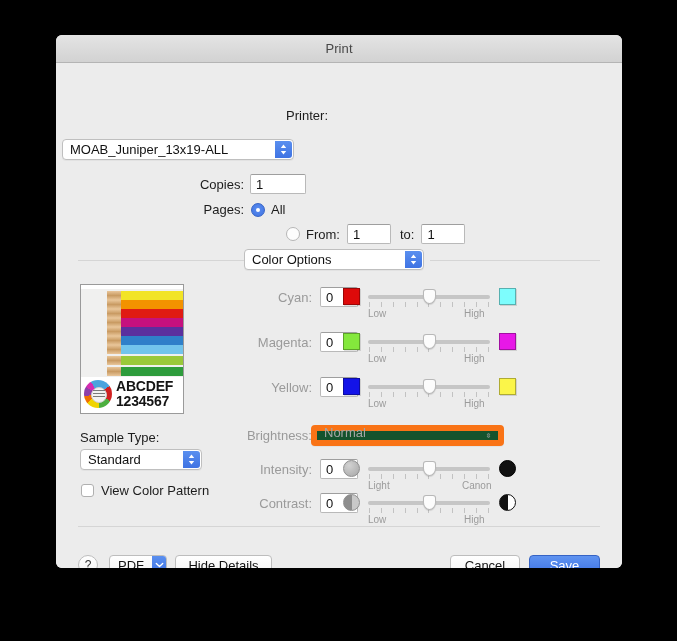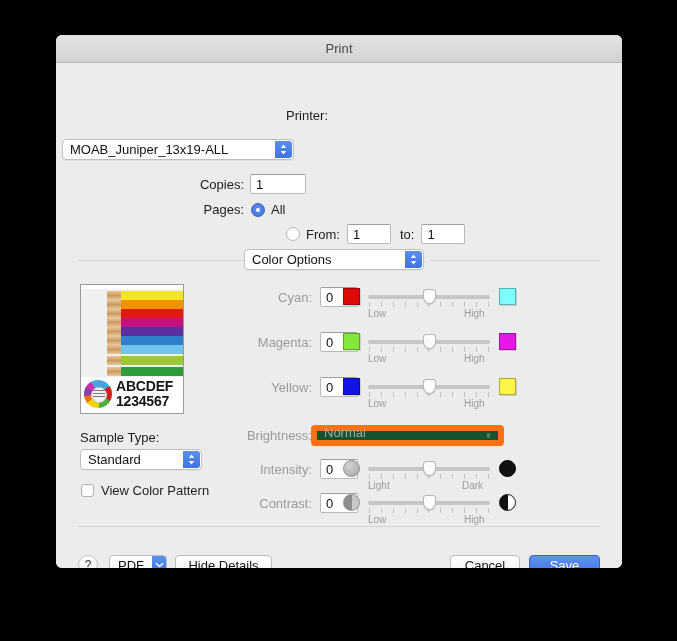--- a/index.html
+++ b/index.html
@@ -578,21 +578,21 @@
             <i></i>
             <i></i>
             <i></i>
             <i></i>
             <i></i>
             <i></i>
             <i></i>
         </div>
         <div class="knob" style="left:367px;top:2px;"></div>
         <div class="endlabel" style="left:312px;top:21px;">Light</div>
-        <div class="endlabel" style="left:406px;top:21px;">Dark</div>
+        <div class="endlabel" style="left:406px;top:21px;">Canon</div>
         <div class="endcircle" style="left:443px;top:1px;background:#111111;border:1px solid #000;"></div>
       </div>
 
       <div class="slider-row" style="left:0;top:430px;width:460px;">
         <div class="field-label dim" style="position:absolute;left:174px;top:3px;width:82px;">Contrast:</div>
         <div class="textfield" style="position:absolute;left:264px;top:0;width:38px;">0</div>
         <div class="endcircle" style="left:287px;top:1px;background:linear-gradient(to right,#8d8d8d 0 50%,#c9c9c9 50% 100%);border:1px solid #8e8e8e;"></div>
         <div class="track" style="left:312px;top:8px;width:122px;"></div>
         <div class="ticks" style="left:313px;top:15px;width:120px;">
           <i></i>

